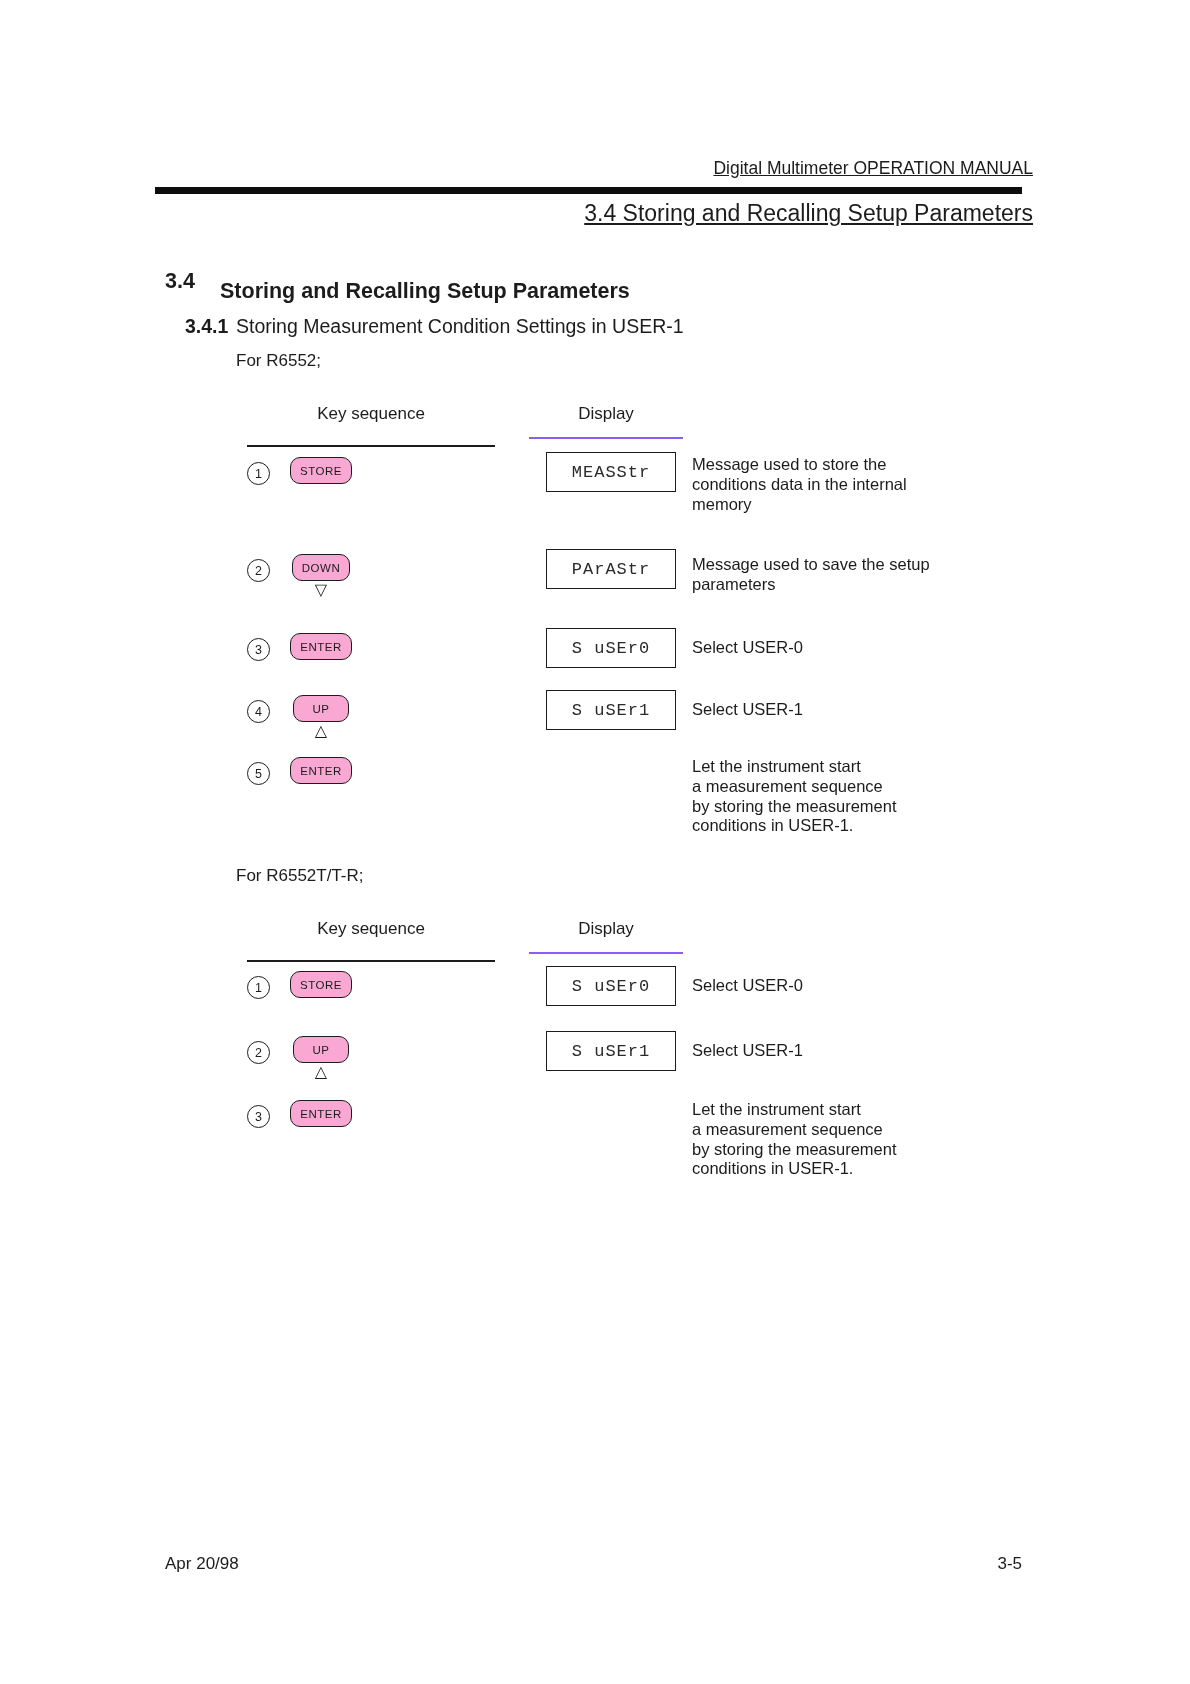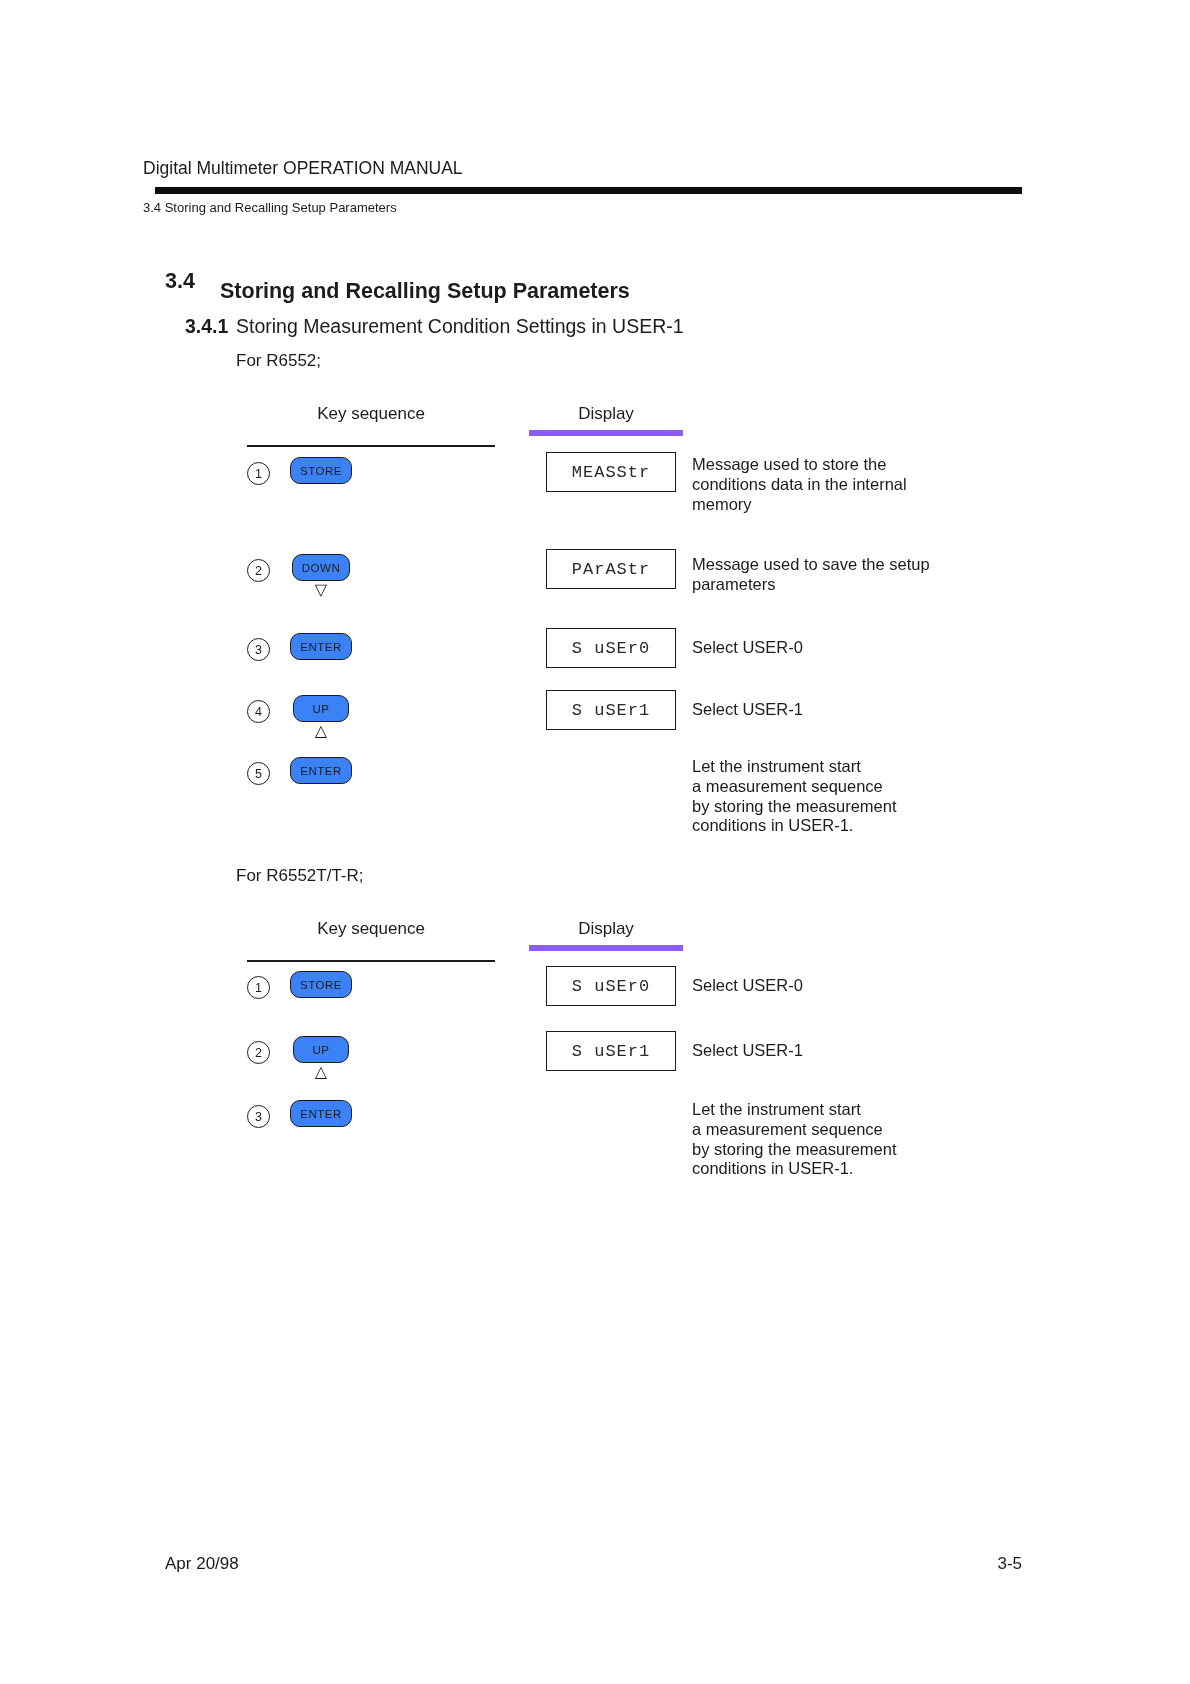--- a/index.html
+++ b/index.html
@@ -8,53 +8,53 @@
     width:1190px;height:1684px;
     background:#ffffff;
     margin:0 auto;
     font-family:"Liberation Sans", sans-serif;
     color:#1c1c1c;
     overflow:hidden;
   }
   .abs{position:absolute;}
 
   
-  .run-head{left:143px;width:867px;text-align:left;}
+  .run-head{left:166px;width:867px;text-align:right;text-decoration:underline;}
   .manual-title{top:158px;font-size:17.5px;}
   .head-rule{top:187px;left:155px;width:867px;height:7px;background:#0d0d0d;}
-  .section-ref{top:200px;font-size:13px;}
+  .section-ref{top:200px;font-size:23px;}
 
   
   .h1-num{left:165px;top:269px;font-size:21.5px;font-weight:bold;}
   .h1-title{left:220px;top:279px;font-size:21.5px;font-weight:bold;}
   .h2-num{left:165px;top:315px;font-size:19.5px;font-weight:bold;margin-left:20px;}
   .h2-title{left:236px;top:315px;font-size:19.5px;font-weight:normal;}
   .model-intro{left:236px;font-size:17px;}
 
   
   .col-key{left:247px;width:248px;text-align:center;font-size:17px;
            border-bottom:2px solid #1c1c1c;padding-bottom:21px;}
   .col-display{left:529px;width:154px;text-align:center;font-size:17px;
-           border-bottom:6px solid #8b5cf6;padding-bottom:6px;}
+           border-bottom:2px solid #8b5cf6;padding-bottom:13px;}
 
   
   .row{left:0;width:1190px;height:100px;}
   .step-circle{
     position:absolute;left:247px;width:21px;height:21px;
     border:1.4px solid #1c1c1c;border-radius:50%;
     display:flex;align-items:center;justify-content:center;
     font-size:12.5px;
   }
   .key-wrap{position:absolute;left:283px;width:76px;text-align:center;}
   .key-btn{
     display:inline-block;
     border:1.7px solid #1c1c1c;border-radius:10px;
     min-width:36px;padding:7px 9px 6px 9px;
     font-size:11.5px;letter-spacing:.5px;
-    background:#3b82f6;
+    background:#f9a8d4;
   }
   .tri{display:block;font-size:16px;line-height:14px;margin-top:2px;color:#1c1c1c;}
   .disp-box{
     position:absolute;left:546px;width:130px;height:40px;
     border:1.8px solid #1c1c1c;
     display:flex;align-items:center;justify-content:center;
     font-family:"Liberation Mono", monospace;
     font-size:17px;letter-spacing:1px;color:#2a2a2a;
     box-sizing:border-box;
   }

